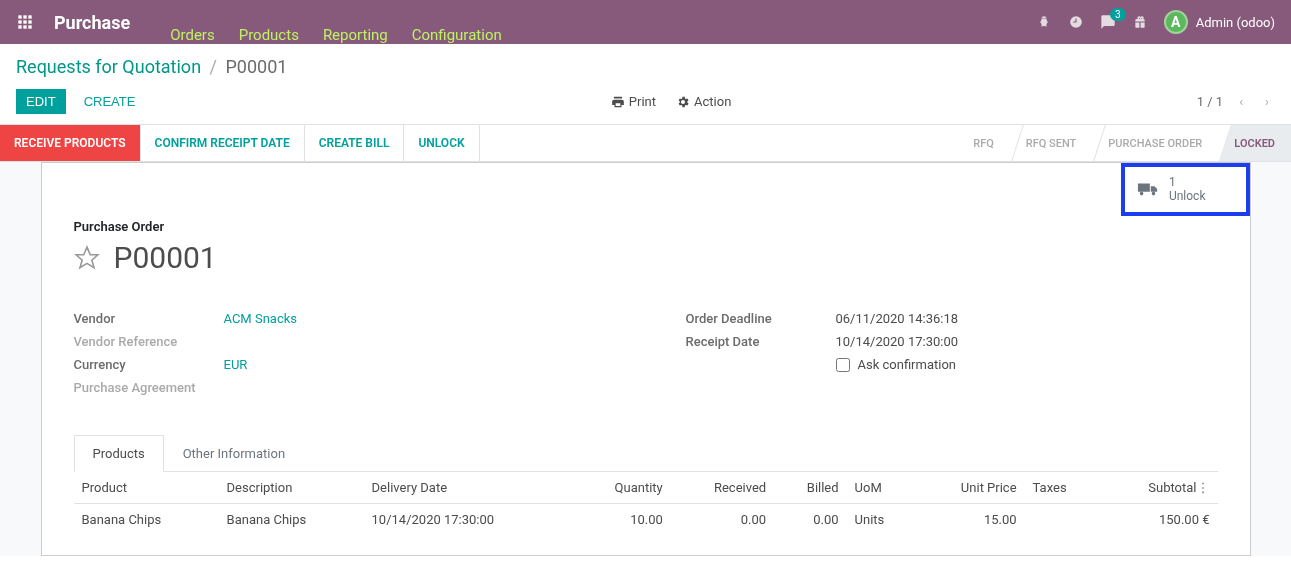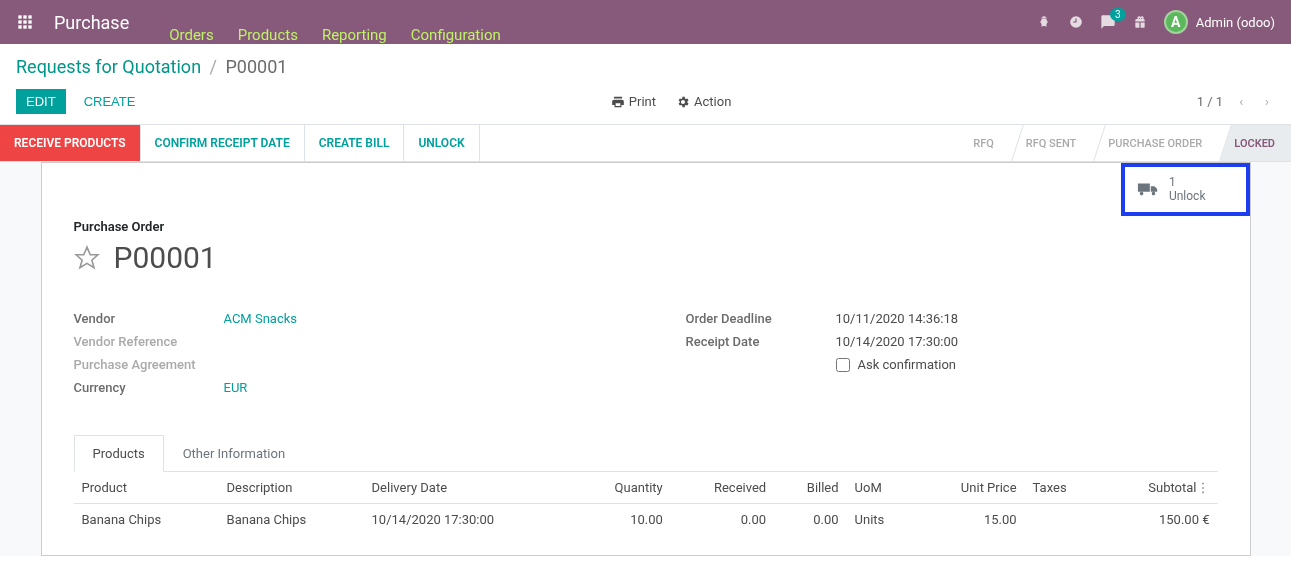--- a/index.html
+++ b/index.html
@@ -2,21 +2,21 @@
 <html><head>
 <meta charset="utf-8">
 <style>
 * { box-sizing: border-box; margin: 0; padding: 0; }
 body { font-family: -apple-system, BlinkMacSystemFont, "Segoe UI", Roboto, "Helvetica Neue", Arial, sans-serif; background: #fff; font-size: 13px; color: #4c4c4c; }
 
 
 .navbar { background: #875a7b; color: #fff; display: flex; align-items: center; height: 44px; padding: 0 16px; }
 .navbar .apps-icon { width: 18px; height: 18px; margin-right: 20px; display:flex; align-items:center; justify-content:center; cursor:pointer; }
 .navbar .apps-icon svg { fill:#fff; }
-.navbar .brand { font-size: 18px; font-weight: 400; margin-right: 40px; }
+.navbar .brand { font-size: 18px; font-weight: 700; margin-right: 40px; }
 .navbar .menu { display: flex; gap: 24px; flex: 1; }
 .navbar .menu a { color: #bef264; text-decoration:none; font-size: 15px; cursor:pointer;margin-top:25px; }
 .navbar .right { display:flex; align-items:center; gap:16px; }
 .navbar .right .ic { width:16px; height:16px; display:flex; align-items:center; justify-content:center; cursor:pointer; position:relative; }
 .navbar .right .ic svg { fill:#e5dce1; }
 .navbar .badge { background:#00a09d; color:#fff; border-radius:8px; font-size:10px; padding:1px 5px; position:absolute; top:-6px; right:-10px; }
 .navbar .user { display:flex; align-items:center; gap:8px; cursor:pointer; }
 .navbar .avatar { width:24px; height:24px; border-radius:50%; background:#5cb85c; border:2px solid #a3d39c; display:flex; align-items:center; justify-content:center; color:#fff; font-weight:bold; font-size:14px; }
 
 
@@ -213,32 +213,32 @@
         <div class="fcol">
           <div class="frow">
               <div class="flabel">Vendor</div>
               <div class="fval link">ACM Snacks</div>
             </div>
           <div class="frow">
               <div class="flabel muted">Vendor Reference</div>
               <div class="fval"></div>
             </div>
           <div class="frow">
+              <div class="flabel">Currency</div>
+              <div class="fval link">EUR</div>
+            </div>
+          <div class="frow">
               <div class="flabel muted">Purchase Agreement</div>
               <div class="fval"></div>
             </div>
-          <div class="frow">
-              <div class="flabel">Currency</div>
-              <div class="fval link">EUR</div>
-            </div>
         </div>
         <div class="fcol">
           <div class="frow">
               <div class="flabel">Order Deadline</div>
-              <div class="fval">10/11/2020 14:36:18</div>
+              <div class="fval">06/11/2020 14:36:18</div>
             </div>
           <div class="frow">
               <div class="flabel">Receipt Date</div>
               <div class="fval">10/14/2020 17:30:00</div>
             </div>
           <div class="frow">
               <div class="flabel"></div>
             <div class="fval checkbox-row">
               <input type="checkbox" style="">
               <span>Ask confirmation</span>

